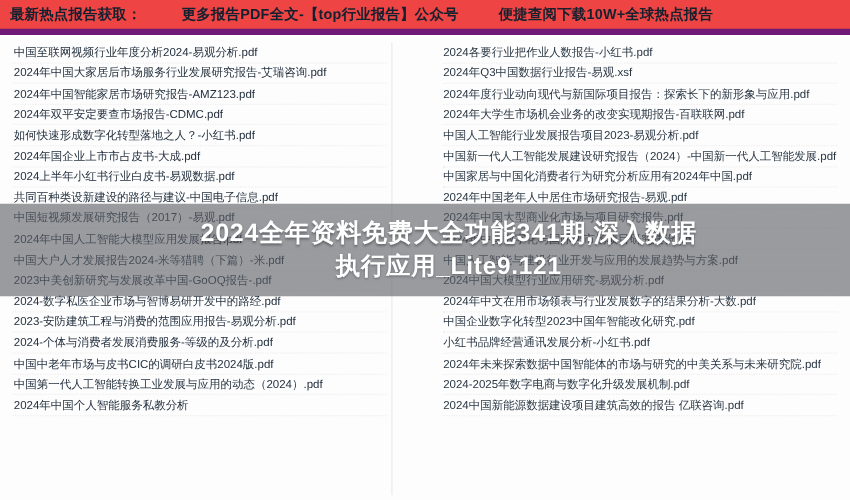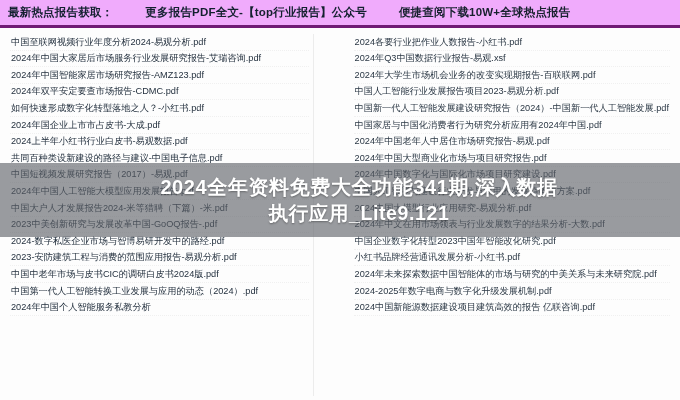--- a/index.html
+++ b/index.html
@@ -17,22 +17,22 @@
   .page {
     position: relative;
     width: 680px;
     height: 400px;
     box-sizing: border-box;
     background: #fdfdfd;
   }
   
   .top-banner {
     height: 28px;
-    background: #f0abfc;
-    border-bottom: 3px solid #701a75;
+    background: #ef4444;
+    border-bottom: 5px solid #701a75;
     display: flex;
     align-items: center;
     padding: 0 8px;
     box-sizing: border-box;
     white-space: nowrap;
     overflow: hidden;
   }
   .top-banner .seg {
     font-size: 11.5px;
     font-weight: bold;
@@ -121,27 +121,29 @@
       <div class="file-row">如何快速形成数字化转型落地之人？-小红书.pdf</div>
       <div class="file-row">2024年国企业上市市占皮书-大成.pdf</div>
       <div class="file-row">2024上半年小红书行业白皮书-易观数据.pdf</div>
       <div class="file-row">共同百种类设新建设的路径与建议-中国电子信息.pdf</div>
       <div class="file-row">中国短视频发展研究报告（2017）-易观.pdf</div>
       <div class="file-row">2024年中国人工智能大模型应用发展报告.pdf</div>
       <div class="file-row">中国大户人才发展报告2024-米等猎聘（下篇）-米.pdf</div>
       <div class="file-row">2023中美创新研究与发展改革中国-GoOQ报告-.pdf</div>
       <div class="file-row">2024-数字私医企业市场与智博易研开发中的路经.pdf</div>
       <div class="file-row">2023-安防建筑工程与消费的范围应用报告-易观分析.pdf</div>
+      <div class="file-row">2024-个体与消费者发展消费服务-等级的及分析.pdf</div>
       <div class="file-row">中国中老年市场与皮书CIC的调研白皮书2024版.pdf</div>
       <div class="file-row">中国第一代人工智能转换工业发展与应用的动态（2024）.pdf</div>
       <div class="file-row">2024年中国个人智能服务私教分析</div>
     </div>
     <div class="col right">
       <div class="file-row">2024各要行业把作业人数报告-小红书.pdf</div>
       <div class="file-row">2024年Q3中国数据行业报告-易观.xsf</div>
+      <div class="file-row">2024年度行业动向现代与新国际项目报告：探索长下的新形象与应用.pdf</div>
       <div class="file-row">2024年大学生市场机会业务的改变实现期报告-百联联网.pdf</div>
       <div class="file-row">中国人工智能行业发展报告项目2023-易观分析.pdf</div>
       <div class="file-row">中国新一代人工智能发展建设研究报告（2024）-中国新一代人工智能发展.pdf</div>
       <div class="file-row">中国家居与中国化消费者行为研究分析应用有2024年中国.pdf</div>
       <div class="file-row">2024年中国老年人中居住市场研究报告-易观.pdf</div>
       <div class="file-row">2024年中国大型商业化市场与项目研究报告.pdf</div>
       <div class="file-row">2024年中国数字化与国际化市场项目研究建设.pdf</div>
       <div class="file-row">中国人工智能与建设行业开发与应用的发展趋势与方案.pdf</div>
       <div class="file-row">2024中国大模型行业应用研究-易观分析.pdf</div>
       <div class="file-row">2024年中文在用市场领表与行业发展数字的结果分析-大数.pdf</div>

